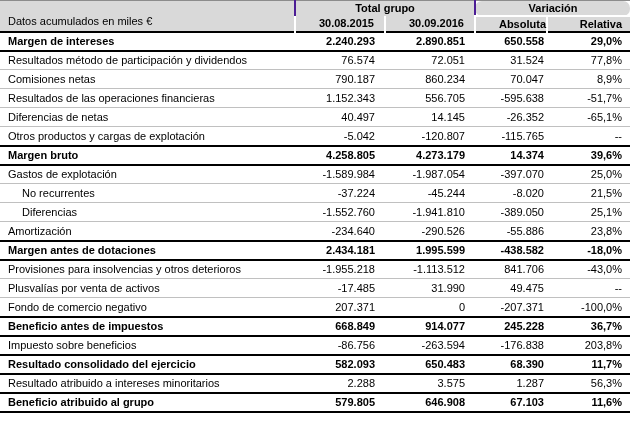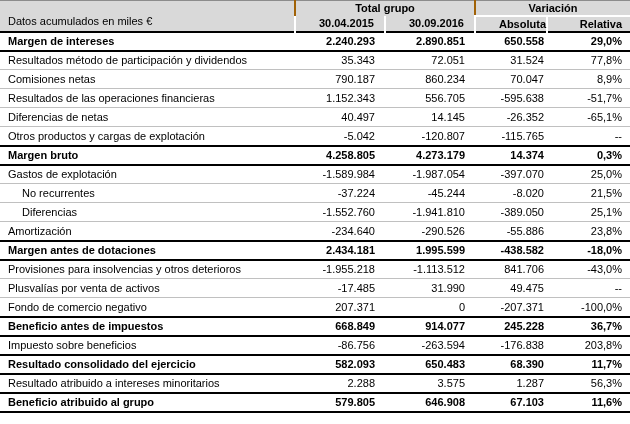--- a/index.html
+++ b/index.html
@@ -32,24 +32,25 @@
     box-sizing: border-box;
   }
   thead th.unit-cell {
     text-align: left;
     font-weight: normal;
     vertical-align: bottom;
     padding: 12px 0 4px 8px;
   }
   thead th.group-th {
     text-align: center;
-    border-left: 2px solid #a16207;
+    border-left: 2px solid #4c1d95;
   }
   thead th.group-th.variacion {
     border-bottom: 2px solid #ffffff;
+    border-radius: 7px;
   }
   thead th.sub-th {
     border-left: 2px solid #ffffff;
     height: 16px;
   }
   thead th.sub-date {
     text-align: right;
     padding-right: 10px;
   }
   thead th.sub-abs {
@@ -102,37 +103,37 @@
       <col style="width:72px">
       <col style="width:83px">
     </colgroup>
     <thead>
       <tr>
         <th class="unit-cell" rowspan="2">Datos acumulados en miles €</th>
         <th class="group-th total" colspan="2">Total grupo</th>
         <th class="group-th variacion" colspan="2">Variación</th>
       </tr>
       <tr>
-        <th class="sub-th sub-date">30.04.2015</th>
+        <th class="sub-th sub-date">30.08.2015</th>
         <th class="sub-th sub-date">30.09.2016</th>
         <th class="sub-th sub-abs">Absoluta</th>
         <th class="sub-th sub-rel">Relativa</th>
       </tr>
     </thead>
     <tbody id="table-body">
         <tr class="bold">
           <td class="label">Margen de intereses</td>
           <td class="num c1">2.240.293</td>
           <td class="num c2">2.890.851</td>
           <td class="num c3">650.558</td>
           <td class="num c4">29,0%</td>
         </tr>
         <tr class="regular">
           <td class="label">Resultados método de participación y dividendos</td>
-          <td class="num c1">35.343</td>
+          <td class="num c1">76.574</td>
           <td class="num c2">72.051</td>
           <td class="num c3">31.524</td>
           <td class="num c4">77,8%</td>
         </tr>
         <tr class="regular">
           <td class="label">Comisiones netas</td>
           <td class="num c1">790.187</td>
           <td class="num c2">860.234</td>
           <td class="num c3">70.047</td>
           <td class="num c4">8,9%</td>
@@ -156,21 +157,21 @@
           <td class="num c1">-5.042</td>
           <td class="num c2">-120.807</td>
           <td class="num c3">-115.765</td>
           <td class="num c4">--</td>
         </tr>
         <tr class="bold">
           <td class="label">Margen bruto</td>
           <td class="num c1">4.258.805</td>
           <td class="num c2">4.273.179</td>
           <td class="num c3">14.374</td>
-          <td class="num c4">0,3%</td>
+          <td class="num c4">39,6%</td>
         </tr>
         <tr class="regular">
           <td class="label">Gastos de explotación</td>
           <td class="num c1">-1.589.984</td>
           <td class="num c2">-1.987.054</td>
           <td class="num c3">-397.070</td>
           <td class="num c4">25,0%</td>
         </tr>
         <tr class="regular">
           <td class="label indent">No recurrentes</td>

